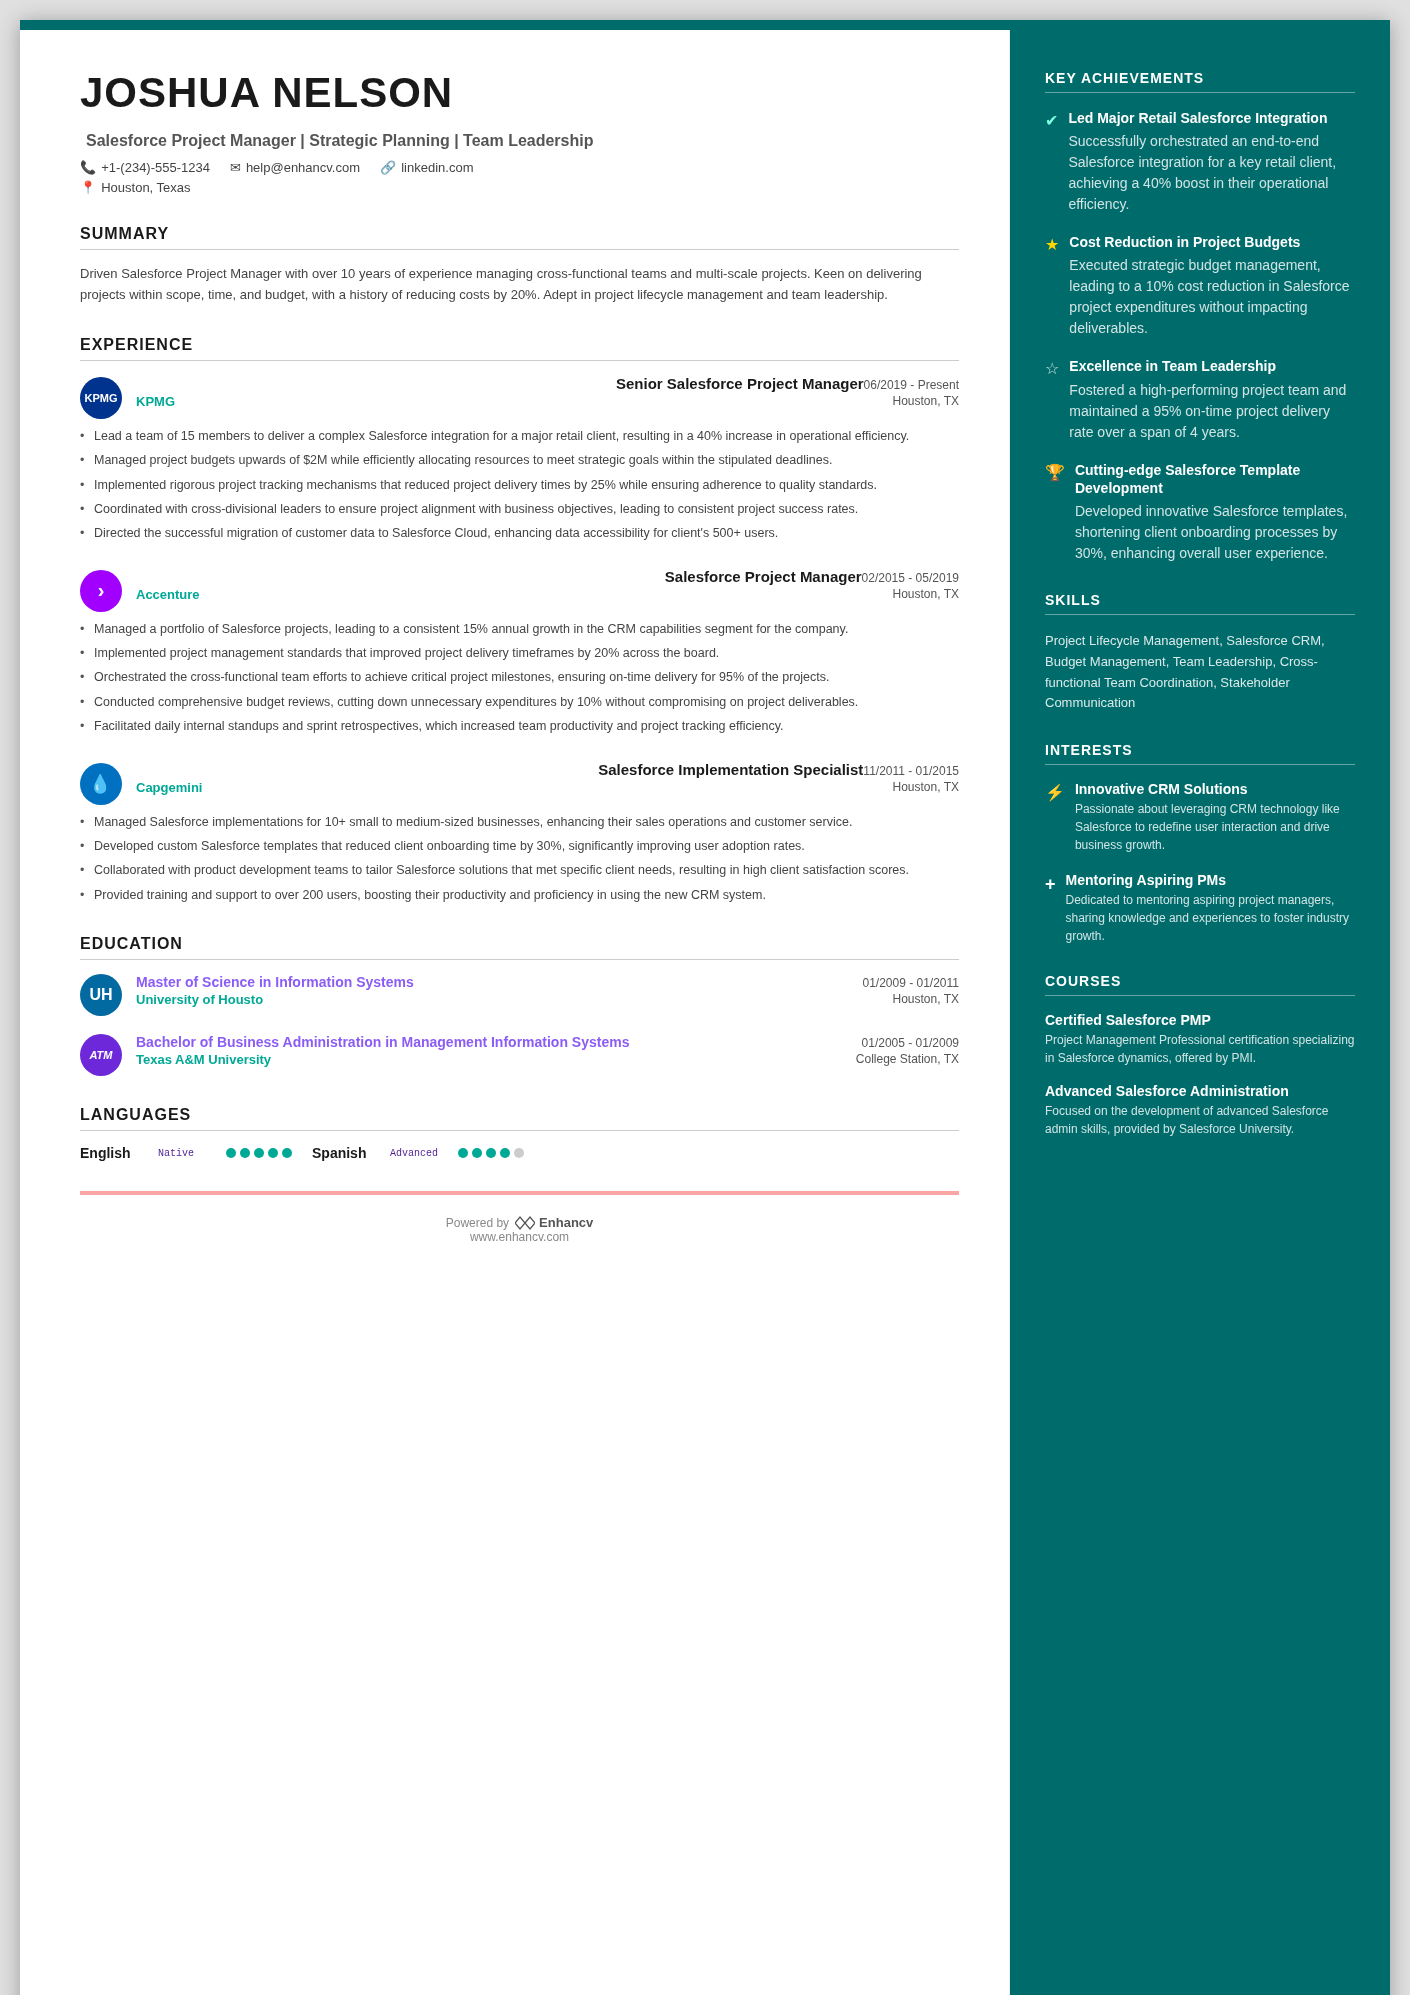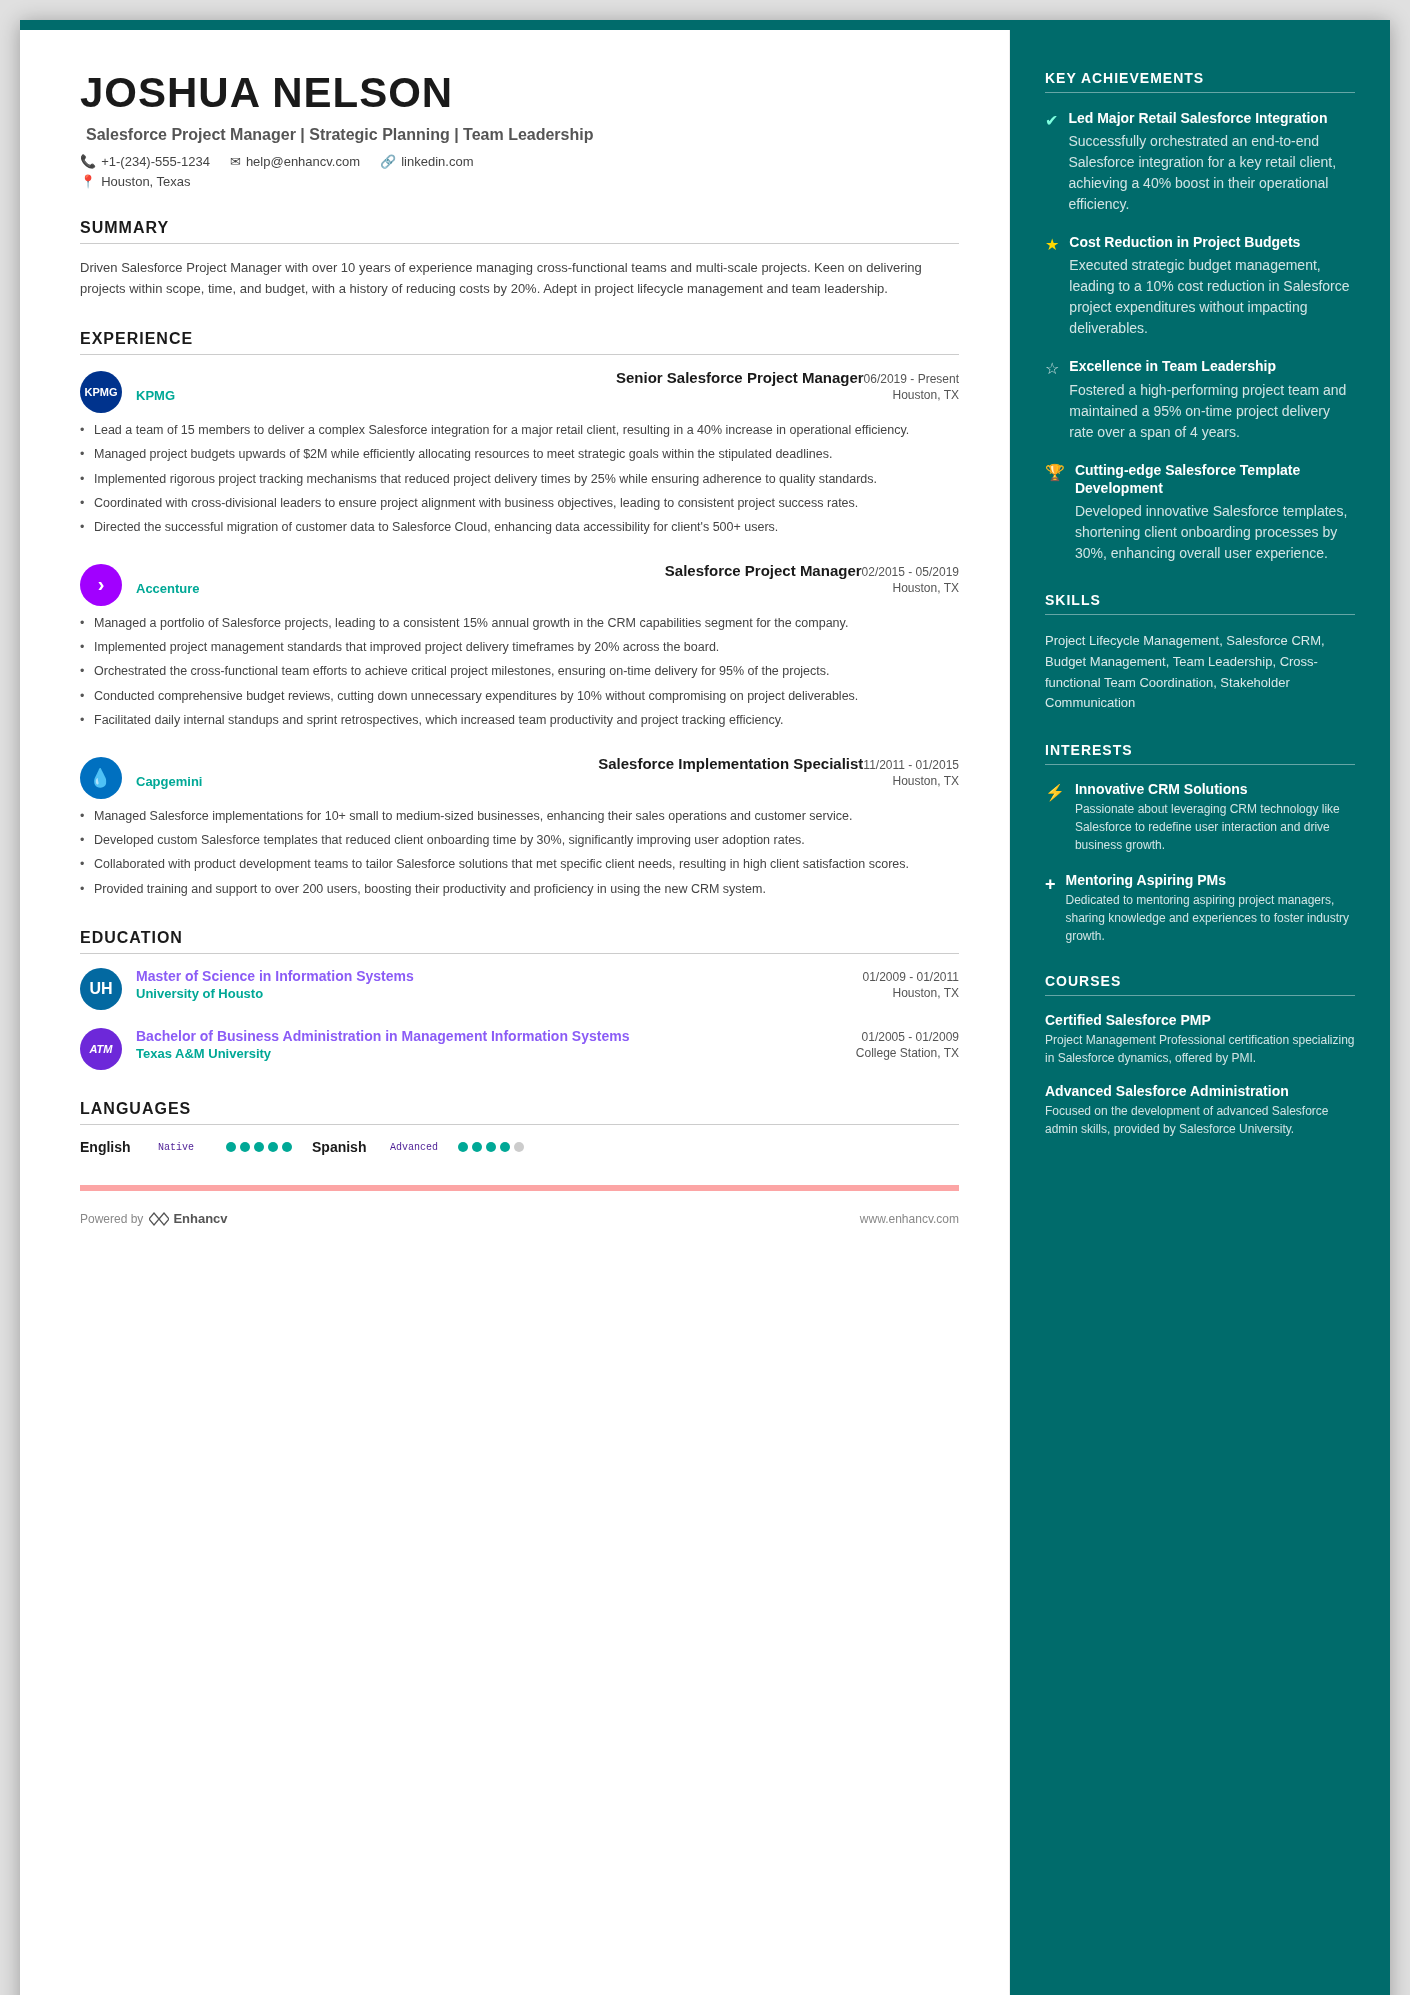--- a/index.html
+++ b/index.html
@@ -50,21 +50,21 @@
       font-weight: 900;
       color: #1a1a1a;
       letter-spacing: 1px;
       text-transform: uppercase;
       line-height: 1.1;
     }
     .header-title {
       color: #00a896;
       font-size: 16px;
       font-weight: 600;
-      margin-top: 10px;
+      margin-top: 16px;
     }
     .header-title span {
       color: #555;
       margin: 0 6px;
     }
     .contact-row {
       display: flex;
       flex-wrap: wrap;
       gap: 20px;
       margin-top: 10px;
@@ -543,21 +543,21 @@
               <div class="dot dot-filled"></div>
               <div class="dot dot-filled"></div>
               <div class="dot dot-filled"></div>
               <div class="dot dot-filled"></div>
               <div class="dot dot-empty"></div>
             </div>
           </div>
         </div>
       </div>
 
-      <div class="footer" style="margin-top: 30px; padding: 20px 0 10px 0; border-top: 6px solid #fca5a5;">
+      <div class="footer" style="margin-top: 30px; padding: 20px 0 10px 0; border-top: 4px solid #fca5a5; flex-direction: column;">
         <div class="footer-left">
           <span>Powered by</span>
           <div class="enhancv-logo">
             <svg width="20" height="14" viewBox="0 0 40 28">
               <path d="M0 14 L10 2 L20 14 L10 26 Z" fill="none" stroke="#555" stroke-width="2.5"></path>
               <path d="M20 14 L30 2 L40 14 L30 26 Z" fill="none" stroke="#555" stroke-width="2.5"></path>
             </svg>
             <span>Enhancv</span>
           </div>
         </div>

